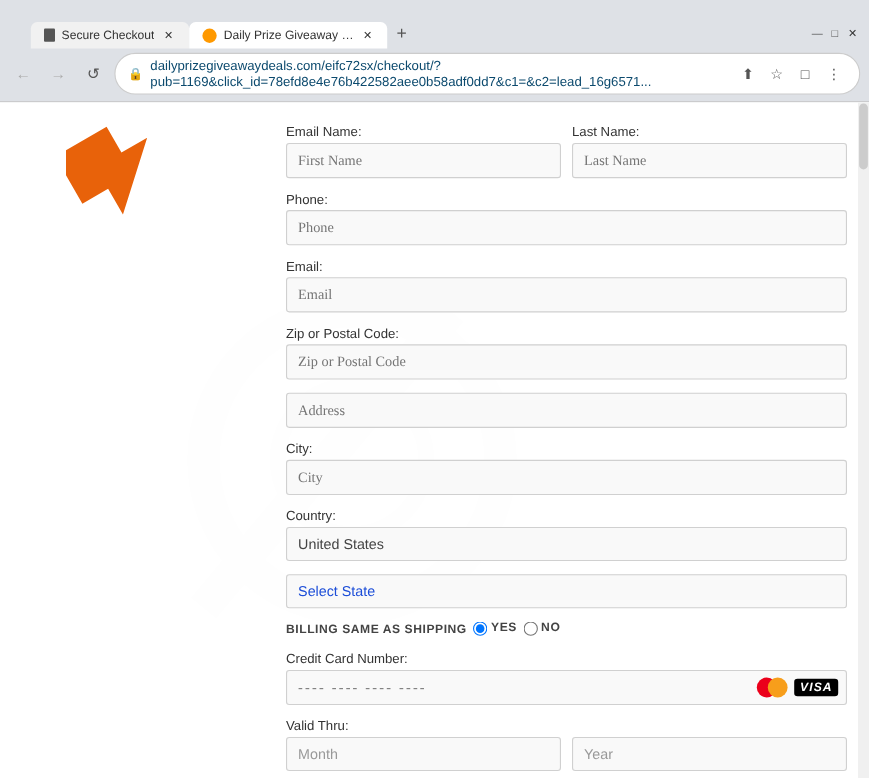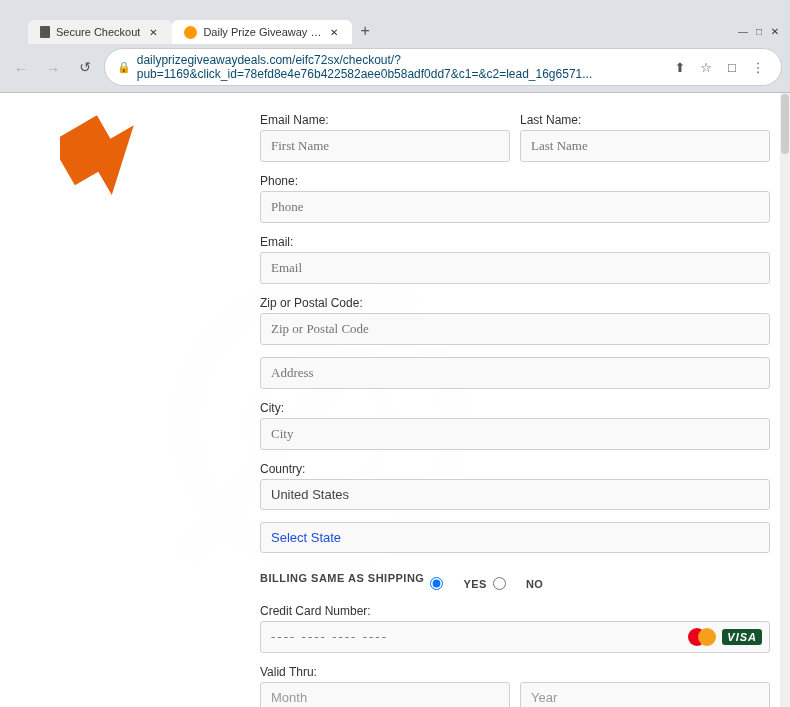--- a/index.html
+++ b/index.html
@@ -213,21 +213,21 @@
       display: flex;
       align-items: center;
       gap: 6px;
       margin-bottom: 14px;
       font-size: 11px;
       font-weight: bold;
       color: #444;
       letter-spacing: 0.5px;
     }
     .radio-label {
-      display: flex; align-items: center; gap: 20px; cursor: pointer; margin-top: 12px;
+      display: flex; align-items: flex-start; gap: 3px; cursor: pointer;
     }
 
     .cc-input-wrapper {
       position: relative;
     }
     .cc-input-wrapper input {
       padding-right: 90px;
     }
     .cc-icons {
       position: absolute;
@@ -250,21 +250,21 @@
       border-radius: 50%;
       background: #EB001B;
     }
     .mc-circle-y {
       width: 18px; height: 18px;
       border-radius: 50%;
       background: #F79E1B;
       margin-left: -8px;
     }
     .visa-badge {
-      background: #14532d;
+      background: #000000;
       color: #fff;
       font-size: 11px;
       font-weight: bold;
       padding: 2px 5px;
       border-radius: 3px;
       font-style: italic;
       letter-spacing: 1px;
     }
 
     .scrollbar {

